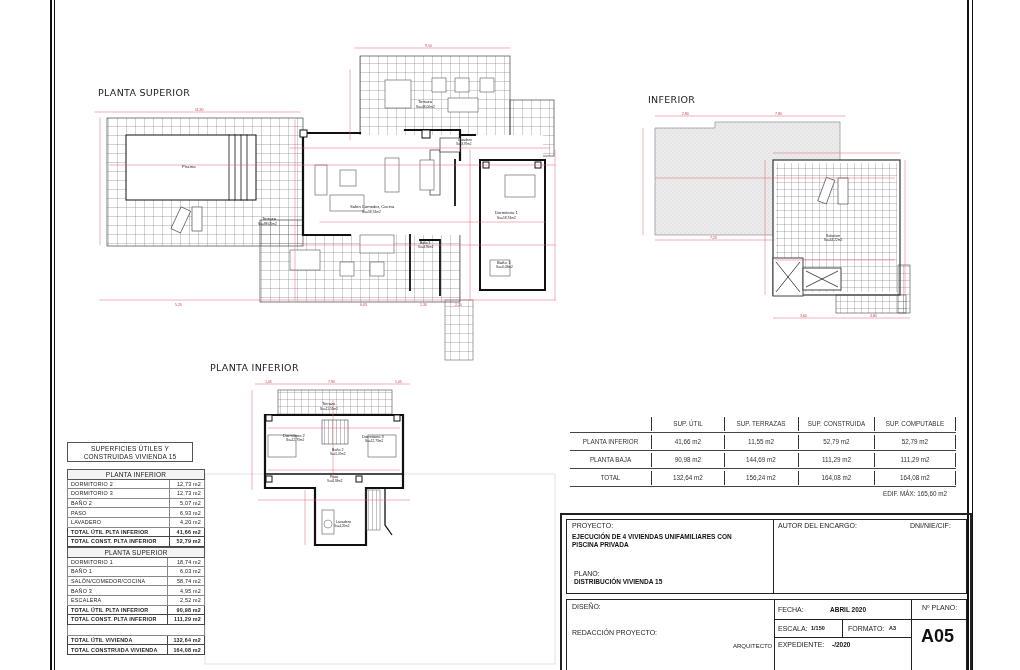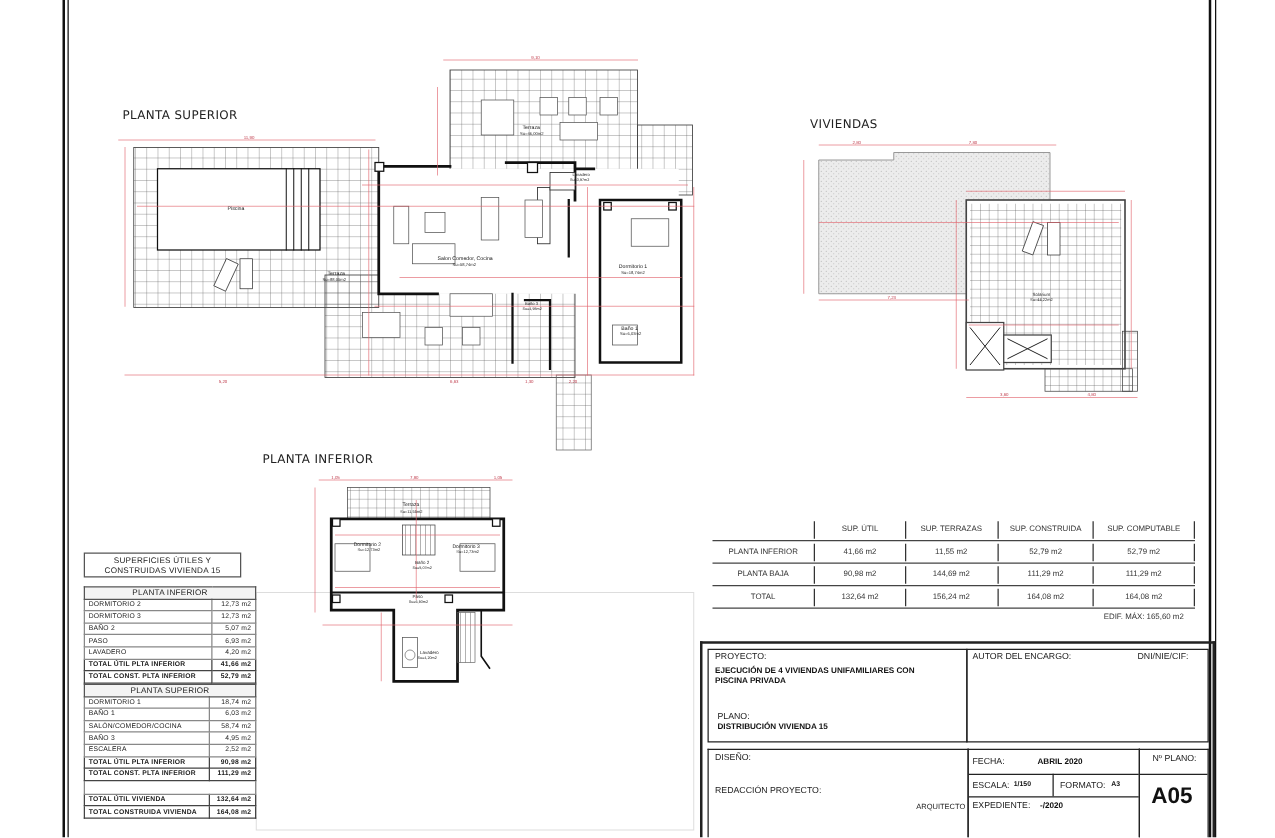--- a/index.html
+++ b/index.html
@@ -223,21 +223,21 @@
         <text x="330" y="455" font-size="3">Su=5,07m2</text>
       <text x="330" y="478" font-size="3.6">Paso</text>
         <text x="327" y="482" font-size="3">Su=6,93m2</text>
       <text x="336" y="523" font-size="3.6">Lavadero</text>
         <text x="334" y="527" font-size="3">Su=4,20m2</text>
     </g>
   </g>
 </svg>
 
 <div class="plan-title" style="left:98px;top:87px;">PLANTA SUPERIOR</div>
-<div class="plan-title" style="left:648px;top:94px;">VIVIENDAS</div>
+<div class="plan-title" style="left:648px;top:94px;">INFERIOR</div>
 <div class="plan-title" style="left:210px;top:362px;">PLANTA INFERIOR</div>
 
 <div class="sup-title">SUPERFICIES ÚTILES Y CONSTRUIDAS VIVIENDA 15</div>
 
 <table class="stable" style="top:469px;">
   <tbody>
       <tr class="hdr">
         <td colspan="2">PLANTA INFERIOR</td>
       </tr>
   <tr>

